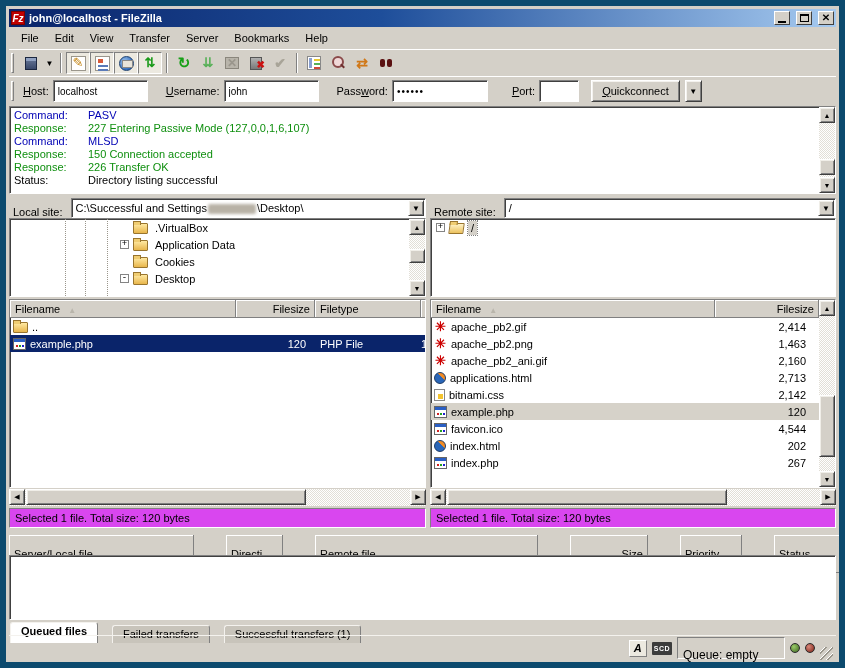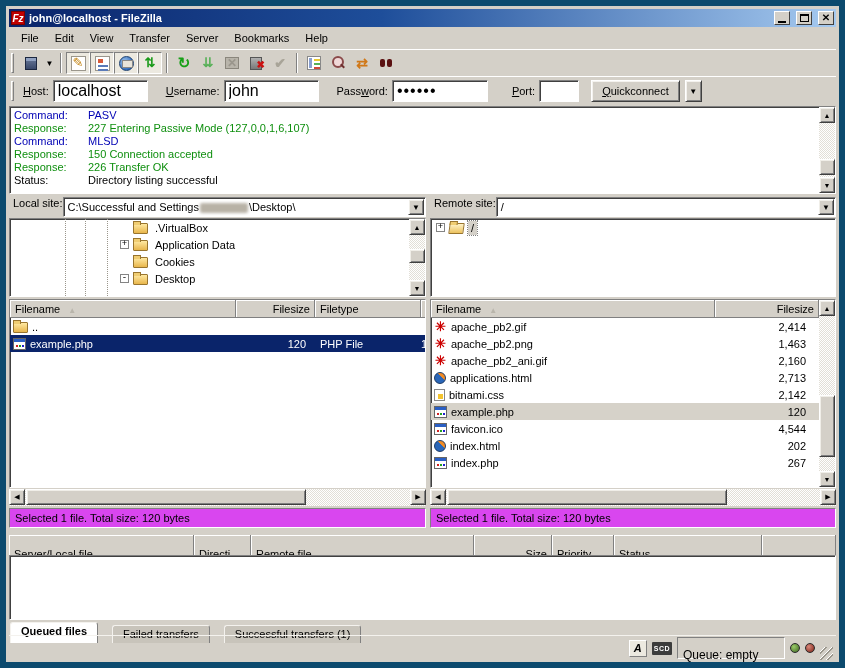--- a/index.html
+++ b/index.html
@@ -70,21 +70,21 @@
   .i-find { position:relative; width:14px; height:12px; }
   .i-find::before { content:""; position:absolute; left:1px; top:2px; width:5px; height:8px; background:#5a1010;
     border-radius:2px; box-shadow:7px 0 0 #5a1010; }
   
   .quickbar { position:absolute; top:70px; left:3px; right:3px; height:29px;
     display:flex; align-items:center; border-top:1px solid #fff; gap:4px; }
   .qlabel { white-space:nowrap; }
   .qlabel .key { text-decoration:underline; }
   .qc-input { height:20px; border:1px solid; border-color:#808080 #fff #fff #808080;
     box-shadow: inset 1px 1px 0 #404040; background:#fff; padding:10px 4px;
-    font-family:"Liberation Sans",sans-serif; font-size:16px; outline:none; }
+    font-family:"Liberation Sans",sans-serif; font-size:10px; outline:none; }
   .in-host { width:95px; margin-right:14px; }
   .in-user { width:95px; margin-right:14px; }
   .in-pass { width:96px; margin-right:20px; letter-spacing:1px; }
   .in-port { width:40px; margin-right:8px; }
   .qc-btn { height:22px; padding:2px 10px; background:#d4d0c8; border:1px solid;
     border-color:#fff #404040 #404040 #fff; box-shadow: inset 1px 1px 0 #f4f2ee, inset -1px -1px 0 #808080;
     font-family:"Liberation Sans",sans-serif; font-size:11px; }
   .qc-btn .key { text-decoration:underline; }
   .qc-dd { width:17px; height:22px; background:#d4d0c8; border:1px solid;
     border-color:#fff #404040 #404040 #fff; box-shadow: inset 1px 1px 0 #f4f2ee, inset -1px -1px 0 #808080;
@@ -107,21 +107,21 @@
   .sthumb { position:absolute; left:0; width:16px; background:#d4d0c8; border:1px solid;
     border-color:#fff #404040 #404040 #fff; box-shadow: inset 1px 1px 0 #f0eee8, inset -1px -1px 0 #808080; }
   .hscroll { position:absolute; height:17px; background:#f1efe8;
     background-image: repeating-conic-gradient(#fff 0 25%, #e2dfd7 0 50%); background-size:2px 2px; }
   .hbtn { position:absolute; top:0; width:16px; height:16px; background:#d4d0c8; border:1px solid;
     border-color:#fff #404040 #404040 #fff; box-shadow: inset 1px 1px 0 #f0eee8, inset -1px -1px 0 #808080;
     display:flex; align-items:center; justify-content:center; font-size:7px; }
   .hthumb { position:absolute; top:0; height:16px; background:#d4d0c8; border:1px solid;
     border-color:#fff #404040 #404040 #fff; box-shadow: inset 1px 1px 0 #f0eee8, inset -1px -1px 0 #808080; }
   
-  .site-row { position:absolute; top:191px; height:21px; display:flex; align-items:flex-start; gap:0; }
+  .site-row { position:absolute; top:191px; height:21px; display:flex; align-items:flex-end; gap:8px; }
   .combo { flex:1; height:20px; background:#fff; border:1px solid; border-color:#808080 #fff #fff #808080;
     box-shadow: inset 1px 1px 0 #404040; display:flex; align-items:center; padding:0 18px 0 4px;
     position:relative; white-space:nowrap; overflow:hidden; }
   .combo-btn { position:absolute; right:1px; top:1px; width:16px; height:16px; background:#d4d0c8;
     border:1px solid; border-color:#fff #404040 #404040 #fff; box-shadow: inset 1px 1px 0 #f0eee8, inset -1px -1px 0 #808080;
     display:flex; align-items:center; justify-content:center; font-size:8px; }
   .censored { display:inline-block; width:48px; height:10px; background:#b8b2a6; border-radius:2px;
     filter: blur(1.5px); margin:0 1px; vertical-align:middle; }
   
   .tree { position:absolute; top:212px; height:79px; background:#fff; border:1px solid;
@@ -173,21 +173,21 @@
   .loc .ctype { width:106px; } .loc .cmod { flex:1; overflow:hidden; }
   
   .rem .fl-header { margin-right:16px; }
   .rem .h-name { flex:1; } .rem .h-size { width:104px; justify-content:flex-end; }
   .rem .cname { flex:1; } .rem .csize { width:104px; padding-right:13px; }
   .rem .rows { margin-right:16px; }
   
   .panel-status { position:absolute; top:502px; height:20px; background:#d946ef;
     border:1px solid; border-color:#808080 #fff #fff #808080; padding:3px 5px; white-space:nowrap; overflow:hidden; }
   
-  .queue-hdr { position:absolute; top:529px; left:3px; right:3px; height:38px; display:flex; }
+  .queue-hdr { position:absolute; top:529px; left:3px; right:3px; height:38px; display:flex;gap:32px; }
   .queue-body { position:absolute; top:549px; left:3px; right:3px; height:65px; background:#fff;
     border:1px solid; border-color:#808080 #fff #fff #808080; box-shadow: inset 1px 1px 0 #404040; }
   .qh-0 { width:185px; } .qh-1 { width:57px; } .qh-2 { width:223px; }
   .qh-3 { width:78px; justify-content:flex-end; } .qh-4 { width:62px; } .qh-5 { width:148px; } .qh-6 { flex:1; }
   
   .tabs { position:absolute; top:616px; left:4px; height:21px; display:flex; align-items:flex-end; gap:14px; }
   .tab { height:18px; padding:2px 10px; background:#c8c4bb; border:1px solid #808080;
     border-top-color:#f4f2ee; border-left-color:#f4f2ee; border-bottom:none;
     border-radius:3px 3px 0 0; white-space:nowrap; }
   .tab.active { background:#fff; font-weight:bold; height:21px; }

